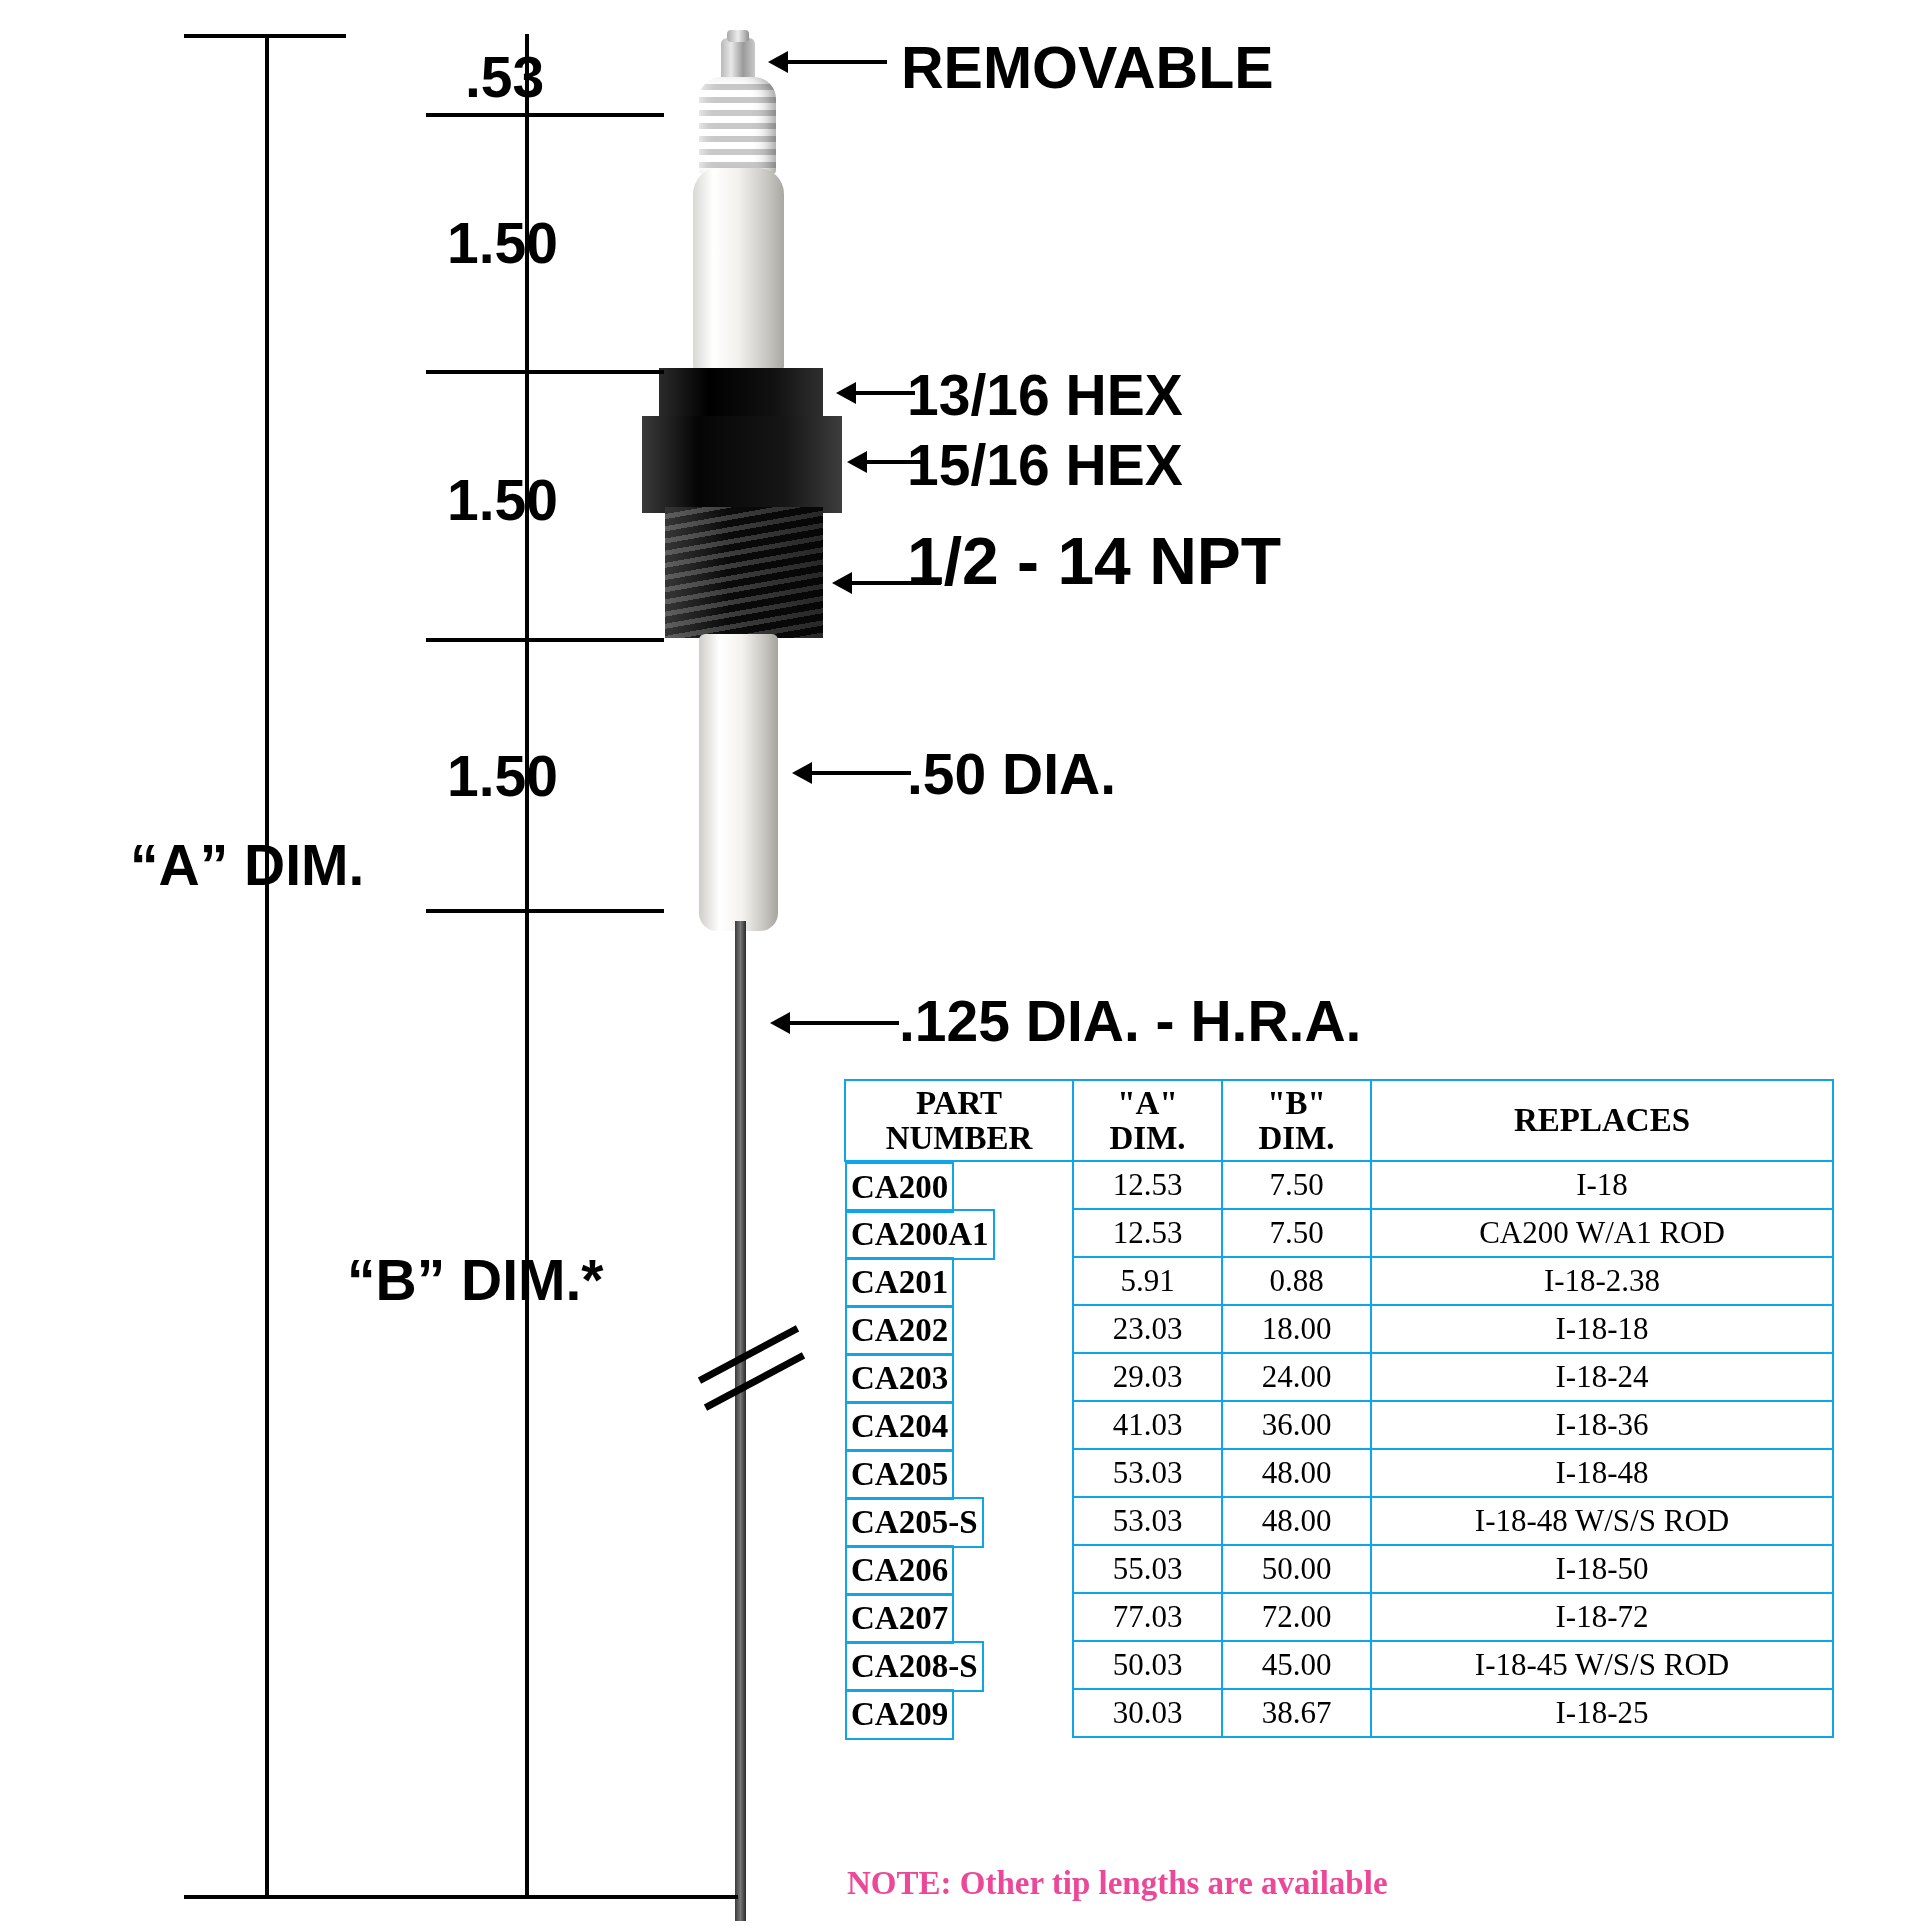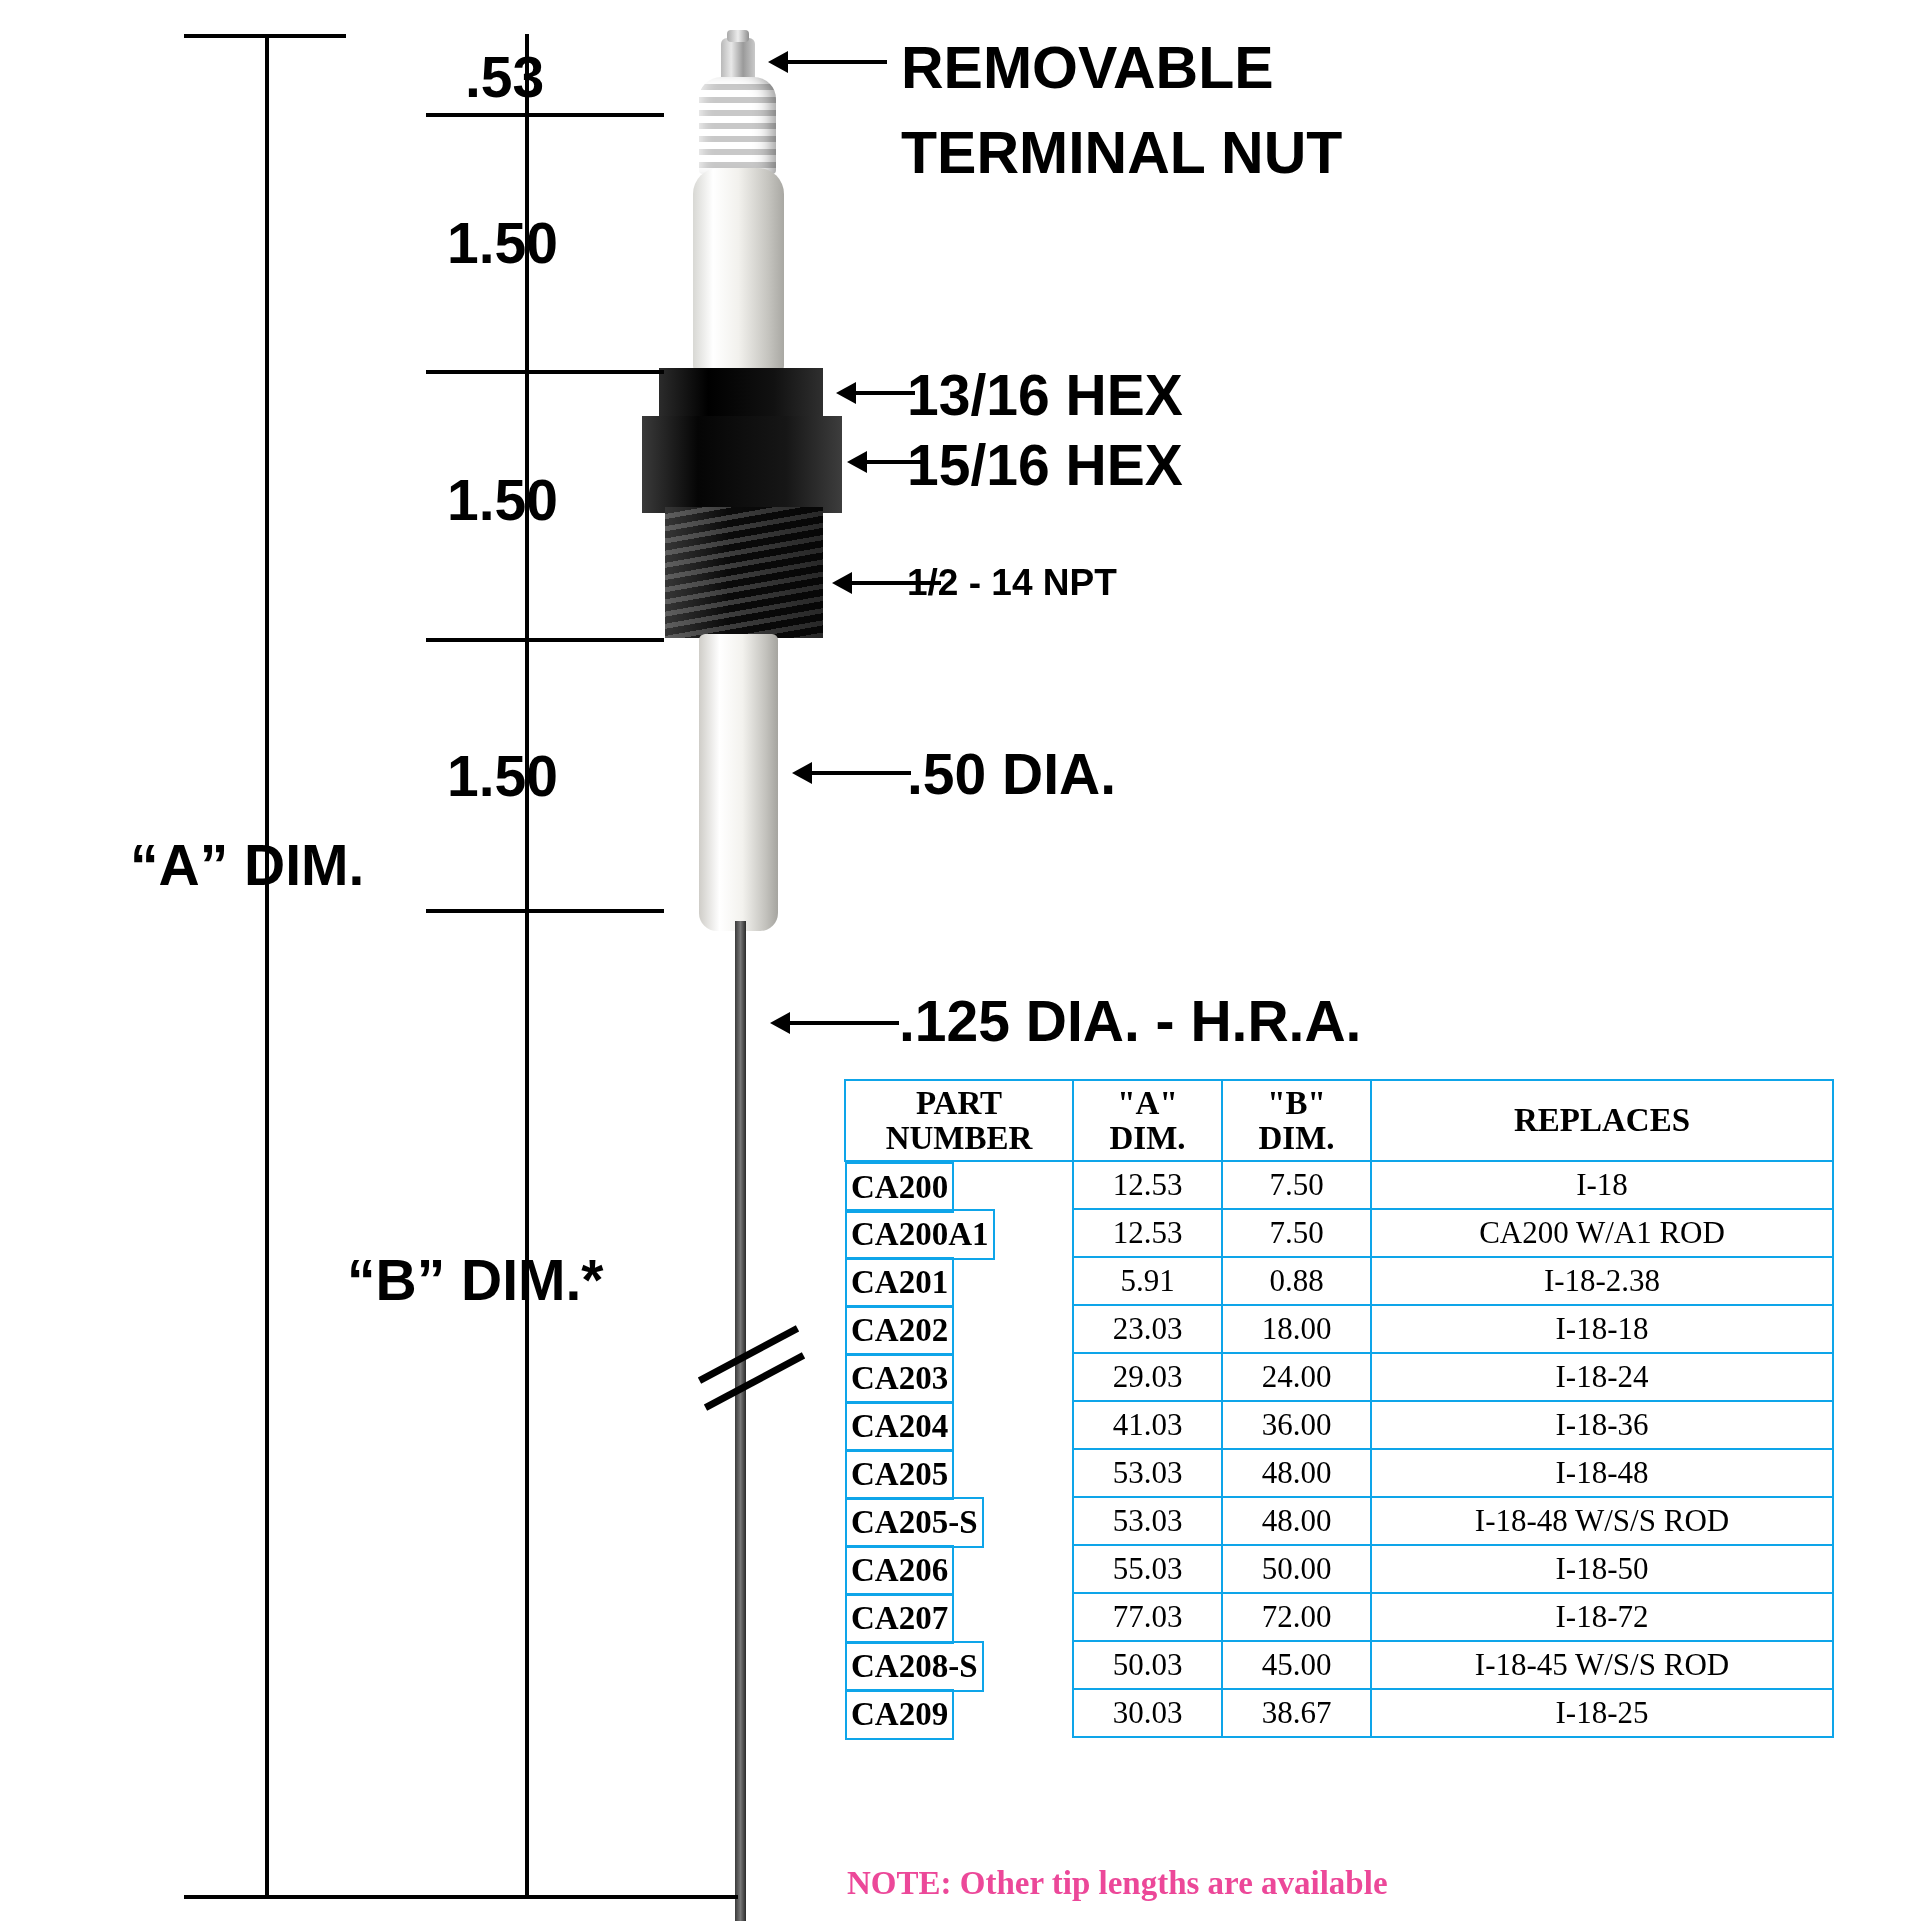--- a/index.html
+++ b/index.html
@@ -162,39 +162,38 @@
   <div class="dimtext" style="left:447px;top:467px;font-size:57px;">1.50</div>
   <div class="dimtext" style="left:447px;top:743px;font-size:57px;">1.50</div>
   <div class="dimtext" style="left:130px;top:808px;font-size:57px;margin-top:24px;">“A” DIM.</div>
   <div class="dimtext" style="left:347px;top:1208px;font-size:57px;margin-top:39px;">“B” DIM.*</div>
 
   <div class="arrow-left" style="left:768px;top:51px;width:119px;height:22px;">
     <div class="head"></div>
       <div class="shaft" style="width:105px;"></div>
   </div>
   <div class="callout" style="left:901px;top:34px;font-size:59px;">REMOVABLE</div>
-  <div class="callout" style="left:901px;top:119px;font-size:59px;">TERMINAL NUT</div>
 
   <div class="arrow-left" style="left:836px;top:382px;width:79px;height:22px;">
     <div class="head"></div>
       <div class="shaft" style="width:65px;"></div>
   </div>
   <div class="callout" style="left:907px;top:362px;font-size:57px;">13/16 HEX</div>
 
   <div class="arrow-left" style="left:847px;top:451px;width:79px;height:22px;">
     <div class="head"></div>
       <div class="shaft" style="width:65px;"></div>
   </div>
   <div class="callout" style="left:907px;top:432px;font-size:57px;">15/16 HEX</div>
 
   <div class="arrow-left" style="left:832px;top:572px;width:109px;height:22px;">
     <div class="head"></div>
       <div class="shaft" style="width:95px;"></div>
   </div>
-  <div class="callout" style="left:907px;top:562px;font-size:37px;">1/2 - 14 NPT</div>
+  <div class="callout" style="left:907px;top:523px;font-size:66px;">1/2 - 14 NPT</div>
 
   <div class="arrow-left" style="left:792px;top:762px;width:119px;height:22px;">
     <div class="head"></div>
       <div class="shaft" style="width:105px;"></div>
   </div>
   <div class="callout" style="left:907px;top:741px;font-size:57px;">.50 DIA.</div>
 
   <div class="arrow-left" style="left:770px;top:1012px;width:129px;height:22px;">
     <div class="head"></div>
       <div class="shaft" style="width:115px;"></div>

